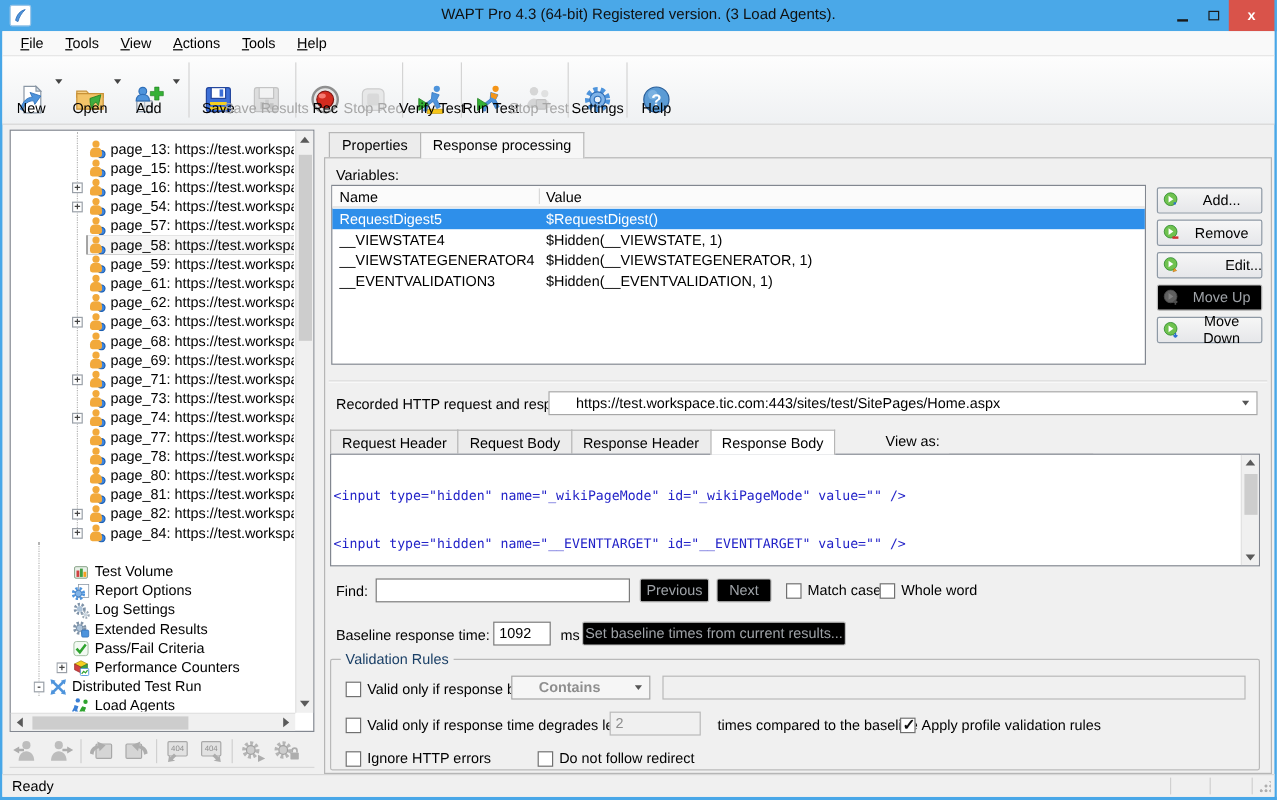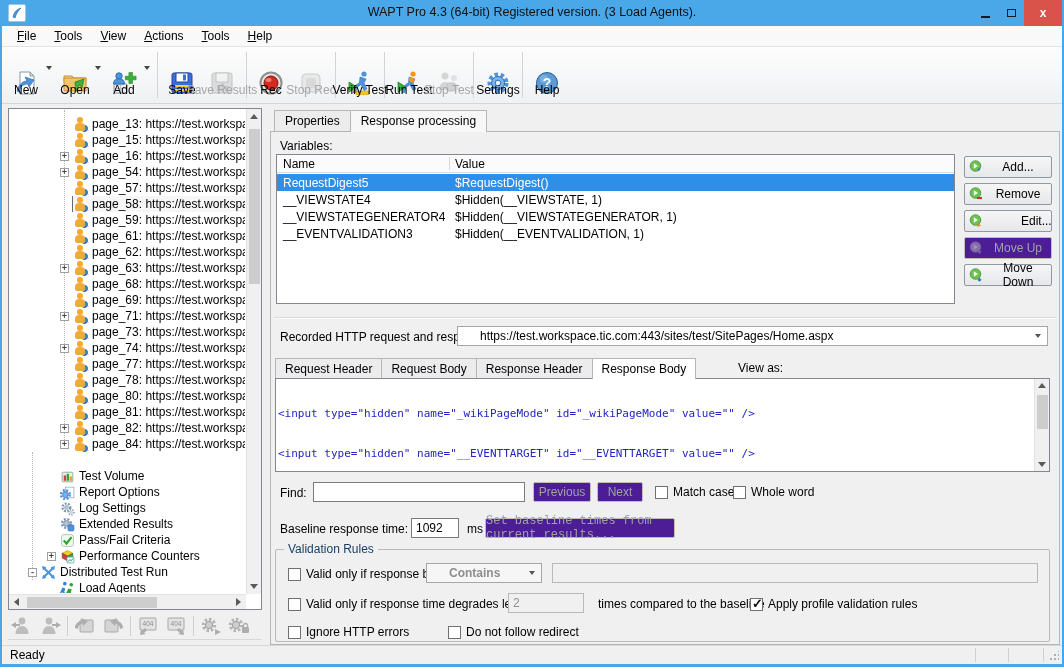--- a/index.html
+++ b/index.html
@@ -24,21 +24,21 @@
   .tbtn { display:flex; flex-direction:column; align-items:center; justify-content:flex-end; height:50px; padding:2px 6px 3px; border-radius:3px; }
   .tbtn svg { width:28px; height:28px; }
   .tbtn .lbl { margin-top:2px; font-size:12px; white-space:nowrap; }
   .tbtn.disabled .lbl { color:#A6A6A6; }
   .tbtn.disabled svg { filter:grayscale(1) opacity(.55); }
   .tbgroup { display:flex; align-items:center; }
   .darrow { width:0; height:0; border-left:3.5px solid transparent; border-right:3.5px solid transparent; border-top:4px solid #444; margin:0 3px 14px 0; }
   .tsep { width:1px; height:46px; background:#D4D4D4; margin:0 4px; }
   
   .btn { display:flex; align-items:center; justify-content:center; border:1px solid #8E99A5; border-radius:2px; background:linear-gradient(#F6F6F6,#E6E7EA); font-size:12px; }
-  .btn.disabled { color:#9FA3A8; border-color:#BDBDBD; background:#4c1d95; }
+  .btn.disabled { color:#9FA3A8; border-color:#BDBDBD; background:#000000; }
   .combo { position:relative; background:#fff; border:1px solid #A7A7A7; display:flex; align-items:center; padding:0 20px 0 22px; white-space:nowrap; overflow:hidden; }
   .combo .ar { position:absolute; right:6px; top:50%; margin-top:-2px; width:0; height:0; border-left:3.5px solid transparent; border-right:3.5px solid transparent; border-top:4px solid #555; }
   .combo.dim { background:#F6F6F6; color:#8E8E8E;font-weight:bold; }
   .tinput { background:#fff; border:1px solid #7A7A7A; font-family:"Liberation Sans",sans-serif; font-size:12px; padding:0 4px; }
   .tinput.dim { background:#F0F0F0; border-color:#B9B9B9; color:#8E8E8E; }
   .ck { width:13px; height:13px; background:#fff; border:1px solid #707070; display:inline-block; position:relative; flex:0 0 13px; }
   .ck.checked::before { content:"\2713"; position:absolute; left:1px; top:-3px; font-size:13px; font-weight:bold; color:#111; }
   .cklbl { margin-left:5px; white-space:nowrap; }
   .ckrow { display:flex; align-items:center; position:absolute; height:16px; }
   
@@ -689,21 +689,21 @@
           <span class="cklbl">Match case</span>
       </div>
       <div class="ckrow" style="left:462px; top:352px;">
         <span class="ck"></span>
           <span class="cklbl">Whole word</span>
       </div>
 
       <div class="lbl" style="left:9px; top:390px;">Baseline response time:</div>
       <input class="tinput" style="position: absolute; left: 140px; top: 386px; width: 48px; height: 20px;" value="1092">
       <div class="lbl" style="left:196px; top:390px;">ms</div>
-      <div class="btn disabled" style="position:absolute; left:214px; top:386px; width:190px; height:20px;font-family:Liberation Mono, monospace;">Set baseline times from current results...</div>
+      <div class="btn disabled" style="position:absolute; left:214px; top:386px; width:220px; height:20px;">Set baseline times from current results...</div>
 
       <div class="groupbox">
         <div class="grouptitle">Validation Rules</div>
         <div class="ckrow" style="left:12px; top:16px;">
           <span class="ck"></span>
             <span class="cklbl">Valid only if response body</span>
         </div>
         <div class="combo dim" style="position:absolute; left:150px; top:13px; width:116px; height:20px;">
           <span>Contains</span>
             <span class="ar"></span>

